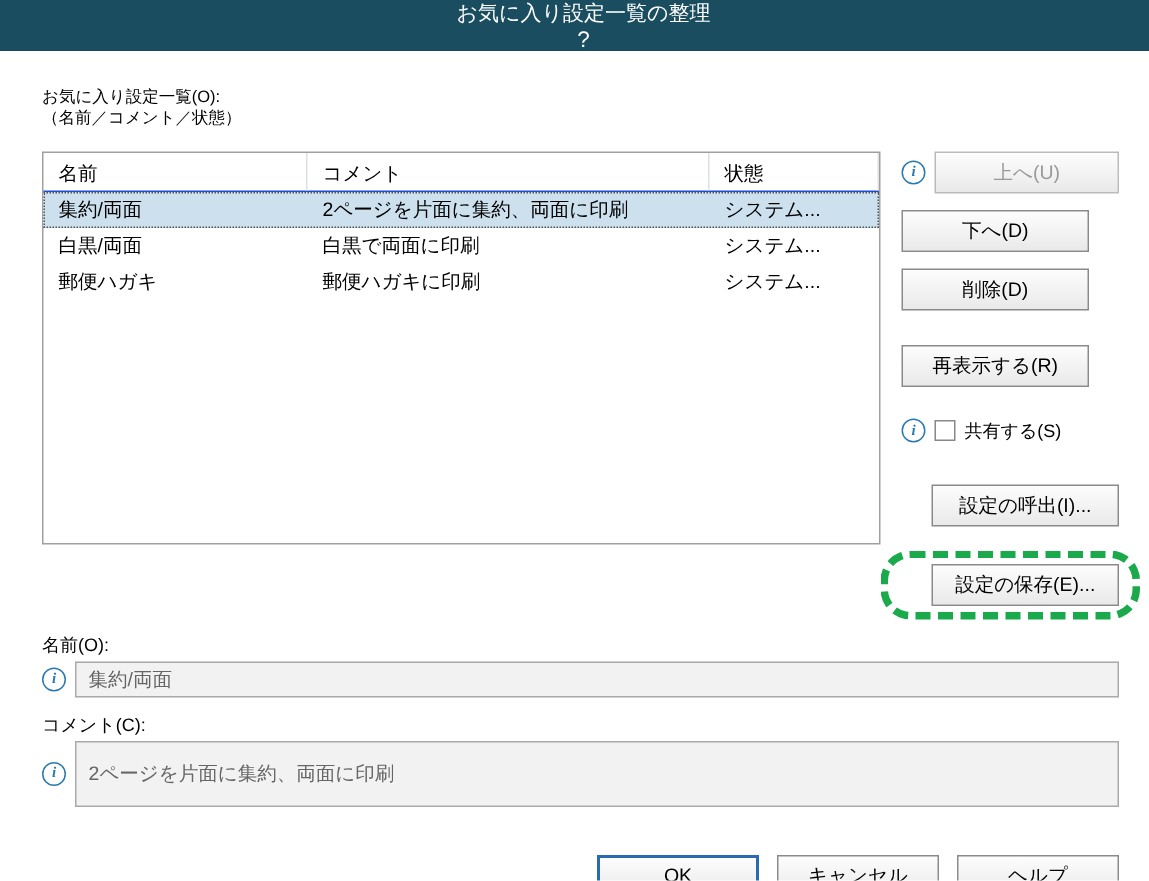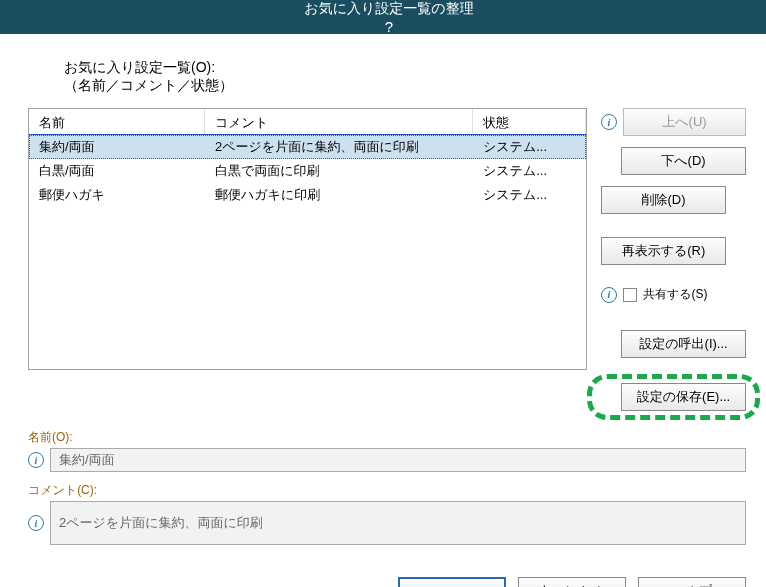--- a/index.html
+++ b/index.html
@@ -2,21 +2,21 @@
 <html><head>
   <meta charset="utf-8">
   <style>
     * { box-sizing: border-box; margin: 0; padding: 0; font-family: 'MS UI Gothic','Yu Gothic','Meiryo',sans-serif; }
     body { background: #fff; width: 766px; height: 587px; overflow: hidden; }
     .titlebar { background: #1a4d5f; height: 34px; display: flex; align-items: center; padding: 0 0 0 12px; color: #fff; font-size: 14px; flex-direction: column; }
     .title-spacer { flex: 1; }
     .title-btn { width: 46px; height: 34px; display: flex; align-items: center; justify-content: center; font-size: 15px; cursor: pointer; }
     .title-btn svg { stroke: #fff; }
     .content { padding: 24px 20px 16px 28px; }
-    .list-label { font-size: 14px; margin-bottom: 14px; margin-left: 36px; }
+    .list-label { font-size: 11px; margin-bottom: 14px; }
     .list-label span { display: block; line-height: 1.3; }
     .main-row { display: flex; gap: 14px; }
     .table-wrap { border: 1px solid #a0a0a0; width: 565px; height: 262px; background: #fff; position: relative; }
     .thead { display: flex; border-bottom: 1px solid #1d4ed8; height: 26px; }
     .th { font-size: 13px; padding: 5px 10px; border-right: 1px solid #e0e0e0; }
     .tr { display: flex; height: 24px; align-items: center; font-size: 13px; }
     .tr.sel { background: #cde0ee; outline: 1px dotted #555; outline-offset: -1px; }
     .td { padding: 0 10px; white-space: nowrap; overflow: hidden; text-overflow: ellipsis; }
     .c1 { width: 176px; }
     .c2 { width: 268px; }
@@ -24,21 +24,21 @@
     .side { width: 145px; display: flex; flex-direction: column; gap: 11px; }
     .side-row { display: flex; align-items: center; gap: 6px; }
     .info { width: 16px; height: 16px; border-radius: 50%; border: 1.5px solid #2a7ab0; color: #2a7ab0; font-size: 10px; font-style: italic; font-weight: bold; display: inline-flex; align-items: center; justify-content: center; font-family: serif; flex-shrink: 0; }
     .btn { background: linear-gradient(#fdfdfd,#e9e9e9); border: 1px solid #8a8a8a; height: 28px; font-size: 13px; display: flex; align-items: center; justify-content: center; cursor: pointer; width: 125px; }
     .btn.disabled { color: #999; border-color: #bbb; cursor: default; }
     .chk-row { display: flex; align-items: center; gap: 6px; font-size: 12px; margin-top: 2px; }
     .chk { width: 14px; height: 14px; border: 1px solid #888; background: #fff; }
     .highlight-frame { position: relative; }
     .highlight-frame::after { content: ''; position: absolute; left: -14px; right: -14px; top: -9px; bottom: -9px; border: 5px dashed #1aaa4b; border-radius: 20px; pointer-events: none; }
     .field-block { margin-top: 18px; }
-    .field-label { font-size: 12px; color: #a16207; margin-bottom: 2px; }
+    .field-label { font-size: 12px; color: #000000; margin-bottom: 2px; }
     .field-row { display: flex; align-items: center; gap: 6px; }
     .field-input { border: 1px solid #aaa; background: #f2f2f2; flex: 1; height: 24px; padding: 0 8px; font-size: 13px; color: #666; }
     .bottom-btns { display: flex; gap: 12px; justify-content: flex-end; margin-top: 32px; }
     .bbtn { width: 108px; height: 28px; border: 1px solid #8a8a8a; background: linear-gradient(#fdfdfd,#e9e9e9); font-size: 13px; display: flex; align-items: center; justify-content: center; cursor: pointer; }
     .bbtn.default { border: 2px solid #2a6bb0; }
   </style>
 </head>
 <body>
 
 <div class="titlebar">
@@ -81,21 +81,21 @@
         <div class="td c2">郵便ハガキに印刷</div>
         <div class="td c3">システム...</div>
       </div>
     </div>
 
     <div class="side">
       <div class="side-row">
         <span class="info">i</span>
         <div class="btn disabled">上へ(U)</div>
       </div>
-      <div class="side-row" style="justify-content:flex-end">
+      <div class="side-row" style="">
         <div class="btn">下へ(D)</div>
       </div>
       <div class="side-row" style="">
         <div class="btn">削除(D)</div>
       </div>
       <div class="side-row" style="margin-top:12px;justify-content:flex-start">
         <div class="btn">再表示する(R)</div>
       </div>
       <div class="chk-row" style="margin-top:10px">
         <span class="info">i</span>

